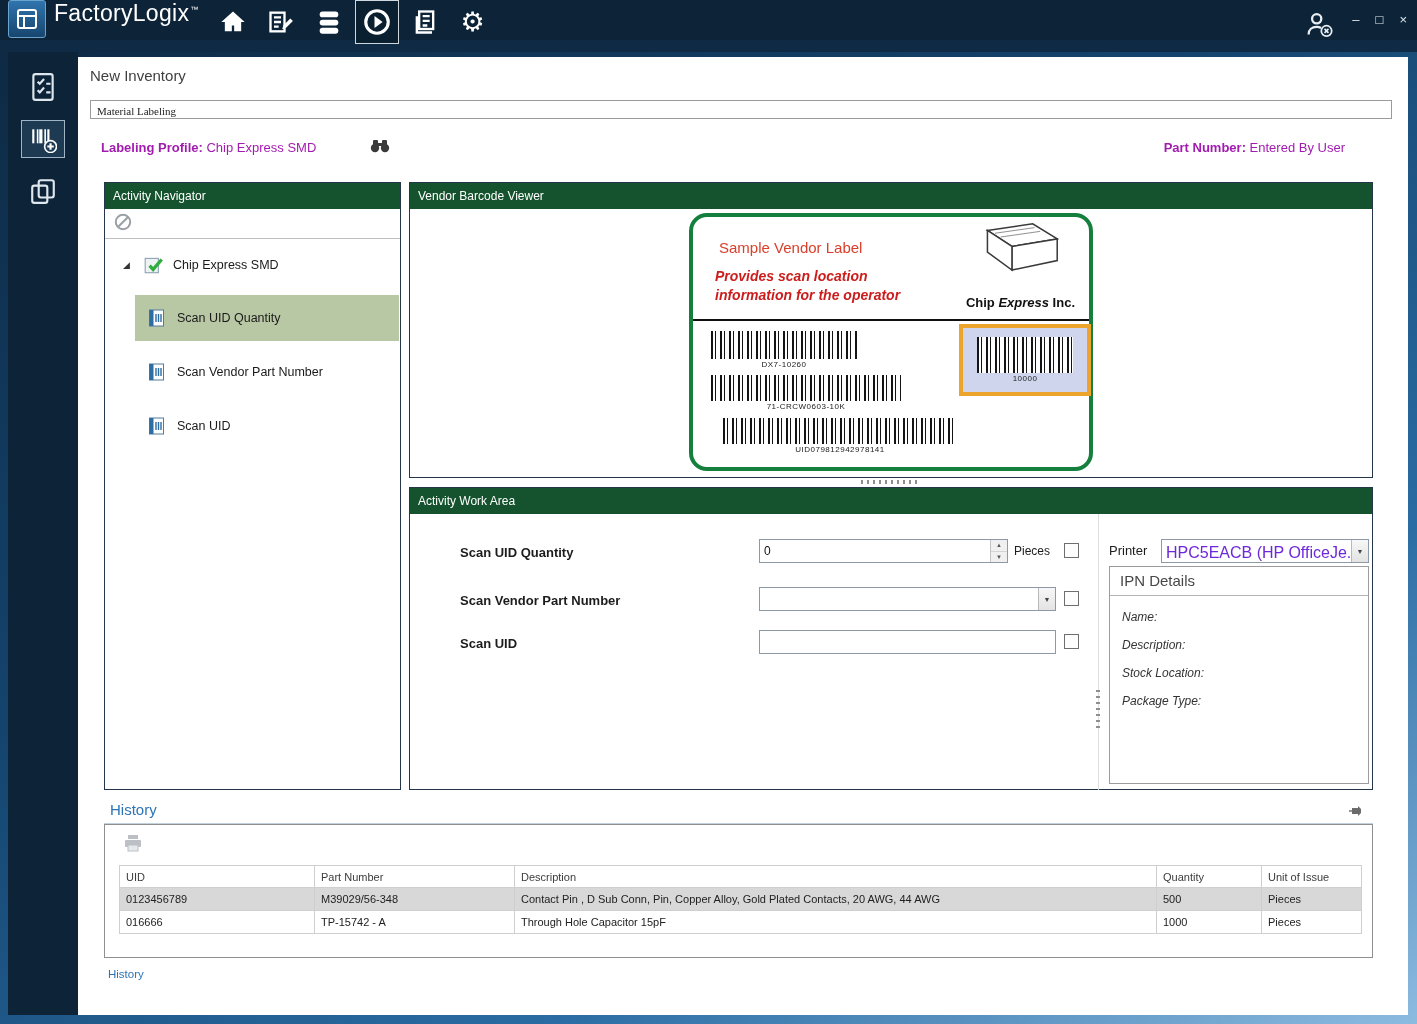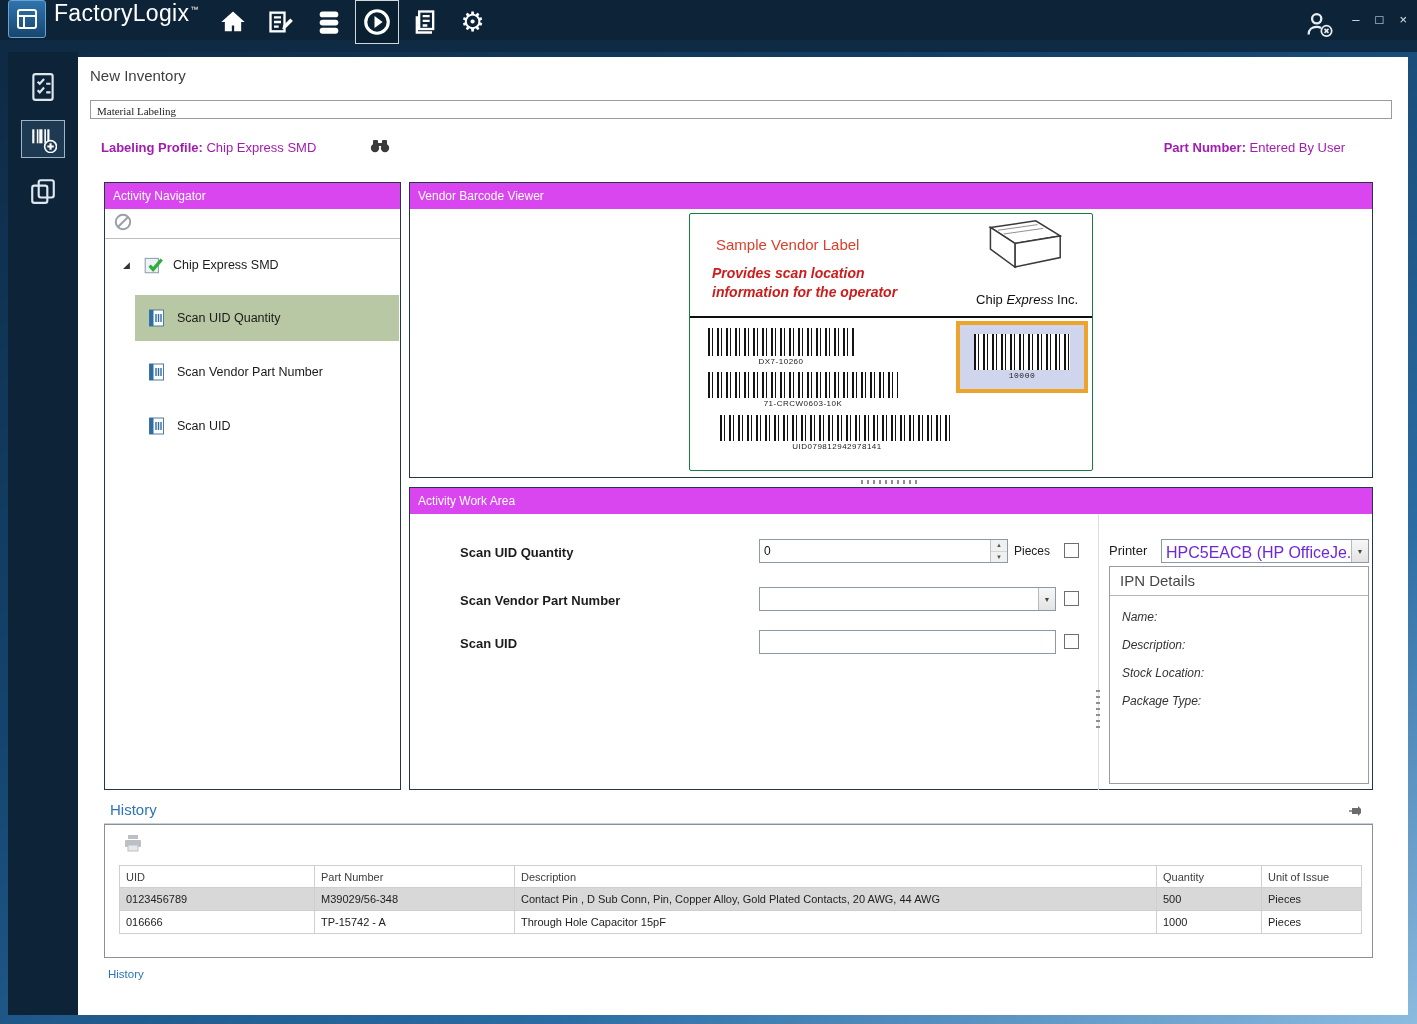--- a/index.html
+++ b/index.html
@@ -35,52 +35,52 @@
   .page-title { position:absolute; left:12px; top:10px; font-size:15px; color:#3f3f3f; font-weight:400; }
   .mat-bar { position:absolute; left:12px; right:16px; top:43px; height:19px; border:1px solid #9b9b9b; background:#fff; }
   .mat-bar span { font-size:11px; color:#1c1c1c; margin-left:6px; line-height:17px; display:inline-block;font-family:Liberation Serif, serif; }
   .profile-row { position:absolute; left:23px; right:63px; top:83px; height:18px; font-size:13px; color:#a21caf; }
   .profile-row .b { font-weight:bold; }
   .binocs { position:absolute; left:268px; top:-2px; cursor:pointer; }
   .pn-right { position:absolute; right:0; top:0; }
 
   
   .panel { position:absolute; border:1px solid #23364a; background:#fff; }
-  .phead { height:26px; background:#d946ef; color:#fff; font-size:12px; line-height:26px; padding-left:8px; }
+  .phead { height:26px; background:#14532d; color:#fff; font-size:12px; line-height:26px; padding-left:8px; }
   .nav-panel  { left:26px;  top:125px; width:297px; height:608px; }
   .view-panel { left:331px; top:125px; width:964px; height:296px; }
   .work-panel { left:331px; top:430px; width:964px; height:303px; }
 
   
   .nav-toolbar { height:30px; border-bottom:1px solid #bfbfbf; display:flex; align-items:center; padding-left:9px; }
   .tree { position:relative; height:calc(100% - 57px); }
   .tree-root { position:absolute; top:8px; left:0; right:0; height:36px; cursor:pointer; }
   .tree-root .expander { position:absolute; left:18px; top:13px; font-size:9px; color:#333; }
   .tree-root svg { position:absolute; left:38px; top:7px; }
   .tree-root .tlabel { position:absolute; left:68px; top:0; line-height:36px; font-size:12.5px; color:#1a1a1a; }
   .tree-item { position:absolute; left:30px; right:1px; height:46px; display:flex; align-items:center; gap:11px; padding-left:12px; cursor:pointer; background:#fff; }
   .tree-item.selected { background:#b8c7a4; }
   .tree-item .tlabel { font-size:12.5px; color:#1a1a1a; }
 
   
   .viewer-body { height:269px; }
-  .vlabel { position:relative; width:404px; height:258px; margin:4px auto 0 auto; border:1px solid #15803d; border-radius:2px; background:#fff;padding-left:8px; }
+  .vlabel { position:relative; width:404px; height:258px; margin:4px auto 0 auto; border:4px solid #15803d; border-radius:18px; background:#fff;padding-left:8px; }
   .vl-top { position:absolute; top:0; left:0; right:0; height:104px; border-bottom:2px solid #101010; }
   .vl-heading { position:absolute; left:26px; top:22px; color:#d9402c; font-size:15px; }
   .vl-note { position:absolute; left:22px; top:50px; color:#cc1d1d; font-size:14px; font-weight:bold; font-style:italic; line-height:19px; }
   .vl-chip { position:absolute; right:26px; top:4px; }
-  .vl-company { position:absolute; right:14px; top:78px; font-size:13px; font-weight:normal; color:#111; }
+  .vl-company { position:absolute; right:14px; top:78px; font-size:13px; font-weight:bold; color:#111; }
   .vl-company .it { font-style:italic; }
   .bc { background:repeating-linear-gradient(90deg,#141414 0px,#141414 2px,#fff 2px,#fff 4px,#141414 4px,#141414 5px,#fff 5px,#fff 9px); }
   .bc-wrap { position:absolute; }
   .bc-cap { font-size:8px; text-align:center; color:#222; letter-spacing:.5px; margin-top:1px; }
   .bc1 { left:18px; top:114px; width:146px; }  .bc1 .bc { height:28px; }
   .bc2 { left:18px; top:158px; width:190px; }  .bc2 .bc { height:26px; }
   .bc3 { left:18px; top:201px; width:234px;margin-left:12px; }  .bc3 .bc { height:26px; }
-  .bc-hl { position:absolute; left:266px; top:107px; width:132px; height:72px; background:#cfd5ec; border:4px solid #eda42d;font-family:Liberation Mono, monospace; }
+  .bc-hl { position:absolute; left:266px; top:107px; width:132px; height:72px; background:#cfd5ec; border:4px solid #eda42d; }
   .bc-hl .bc { width:96px; height:36px; margin:9px auto 1px auto; }
   .hsplit { position:absolute; left:783px; top:423px; width:60px; height:4px;
             background:repeating-linear-gradient(90deg,#8f8f8f 0 2px,transparent 2px 6px); }
 
   
   .work-body { position:relative; height:276px; }
   .wlabel { position:absolute; left:50px; font-size:13px; font-weight:bold; color:#1c1c1c; }
   .fieldbox { position:absolute; left:349px; height:24px; border:1px solid #8d99a5; background:#fff; display:flex; }
   .fieldbox input { border:none; outline:none; flex:1; font-size:12px; padding:0 4px; font-family:inherit; color:#111; min-width:0; background:transparent; }
   .spin { width:17px; border-left:1px solid #c3c3c3; display:flex; flex-direction:column; }

